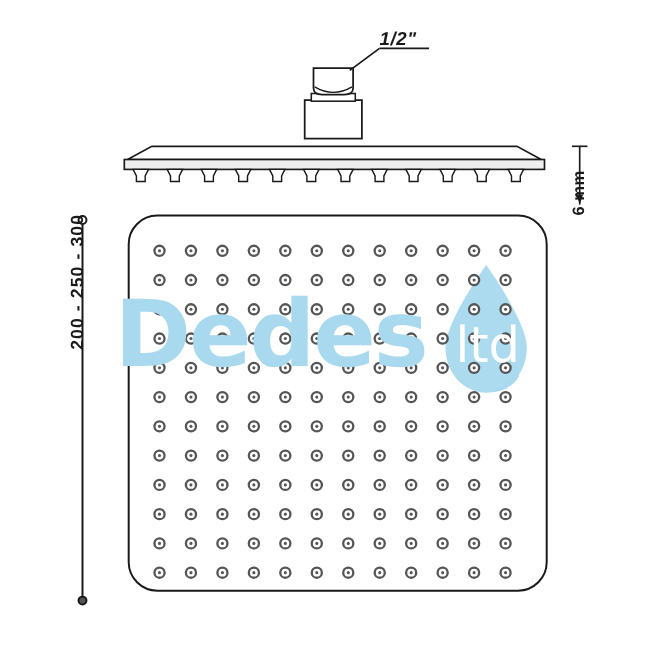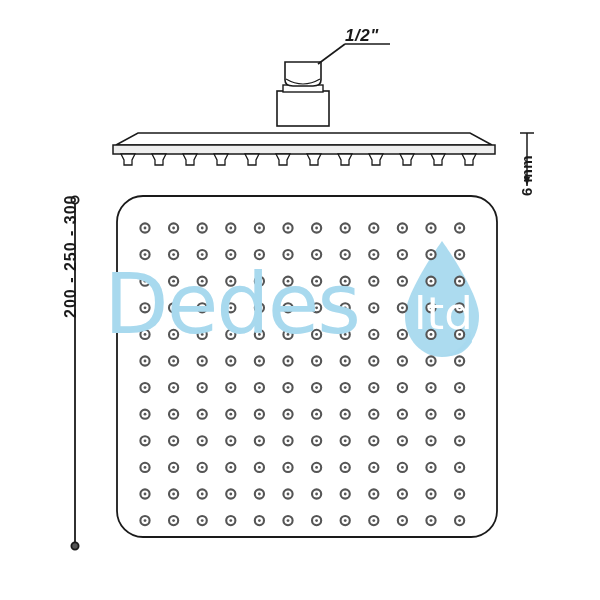--- a/index.html
+++ b/index.html
@@ -62,21 +62,21 @@
     top: 0;
     width: 600px;
     height: 600px;
     pointer-events: none;
   }
   #wm-brand {
     position: absolute;
     left: 104px;
     top: 255px;
     font-size: 84px;
-    font-weight: normal;
+    font-weight: bold;
     color: #a8d9ee;
     letter-spacing: -2px;
     font-family: "DejaVu Sans", sans-serif;
   }
   #wm-tagline {
     position: absolute;
     left: 104px;
     top: 322px;
     font-size: 30px;
     color: #e2e2e2;

